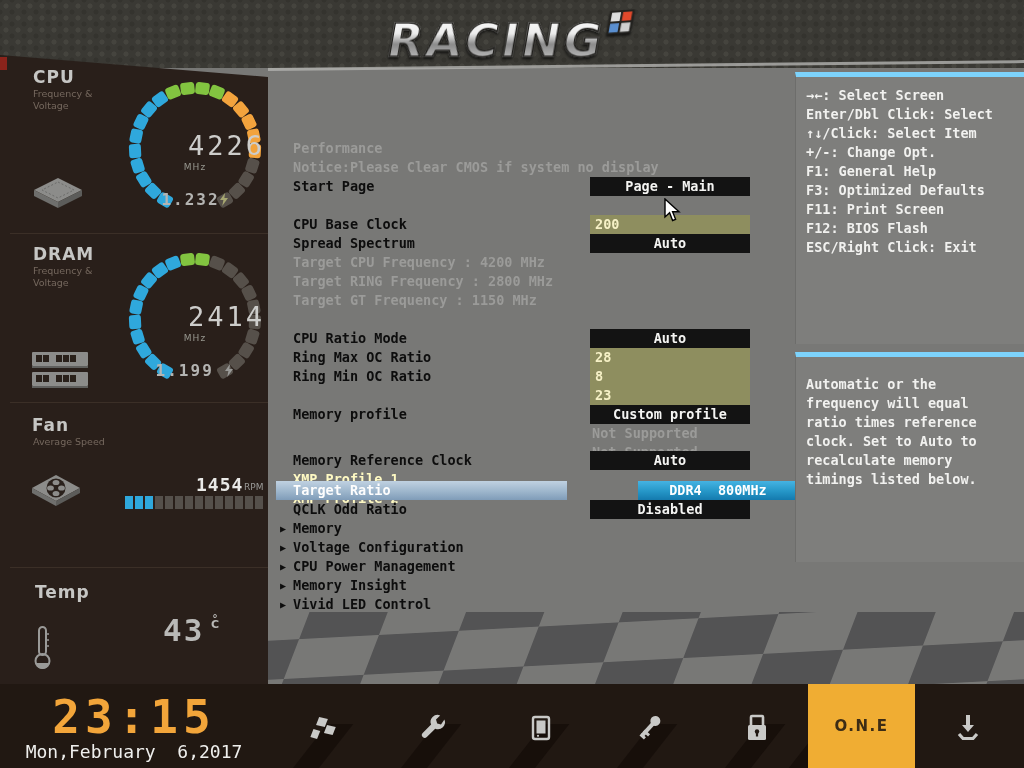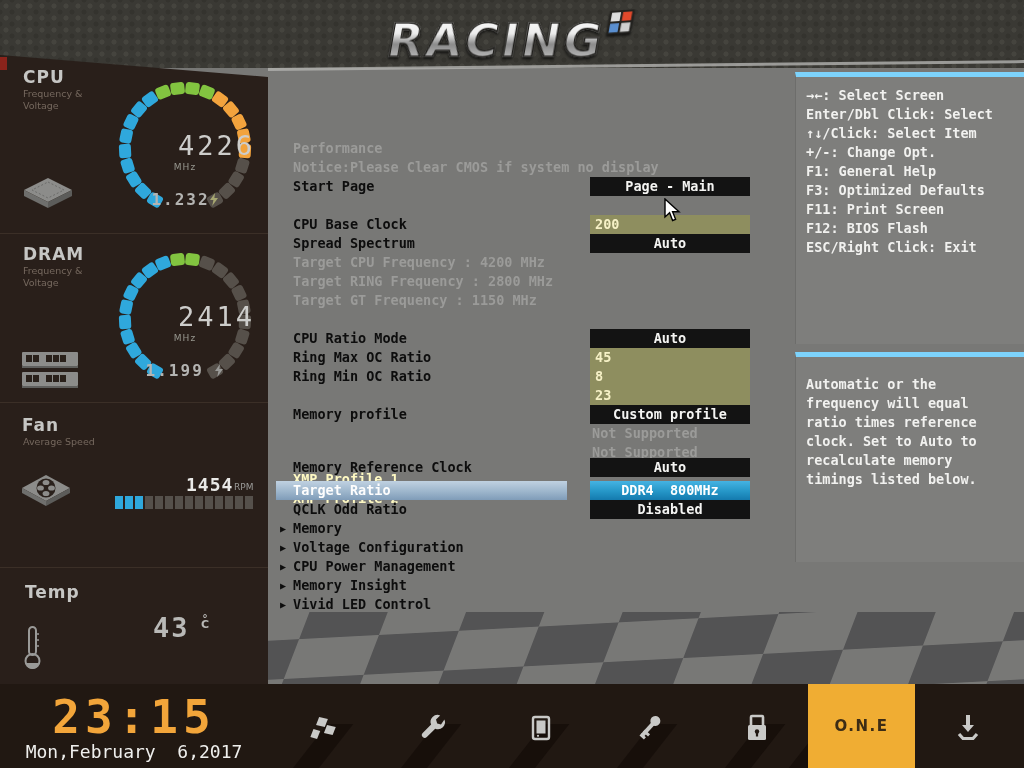--- a/index.html
+++ b/index.html
@@ -20,38 +20,38 @@
     background:linear-gradient(180deg,#ffffff 0%,#ececec 38%,#8a8a8a 58%,#d8d8d8 100%);
     -webkit-background-clip:text;background-clip:text;color:transparent;
     -webkit-text-stroke:1.6px #201f1c;filter:drop-shadow(0 2px 1px rgba(0,0,0,.65));}
   .logo-flag{display:inline-block;vertical-align:18px;margin-left:2px;
     transform:skewX(-14deg) rotate(-4deg);filter:drop-shadow(0 2px 1px rgba(0,0,0,.65));}
 
   
   .sidebar{position:absolute;left:0;top:55px;width:268px;height:629px;background:#291f1a;
     clip-path:polygon(0 0,100% 22px,100% 100%,0 100%);z-index:3;}
   .red-mark{position:absolute;left:0;top:2px;width:7px;height:13px;background:#8a231b;}
-  .side-sec{position:absolute;left:0;width:268px;border-top:1px solid #3b2f27;}
+  .side-sec{position:absolute;left:10px;width:268px;border-top:1px solid #3b2f27;}
   .sec-title{position:absolute;font-family:"DejaVu Sans",sans-serif;font-weight:bold;
     font-size:17px;letter-spacing:1px;color:#c6c6c4;}
   .sec-sub{position:absolute;font-family:"DejaVu Sans",sans-serif;font-size:9.5px;
     line-height:1.25;color:#75685e;width:78px;}
   .gauge{position:absolute;width:140px;height:140px;}
   .gauge-num{position:absolute;width:140px;text-align:right;font-size:27px;font-weight:normal;
     letter-spacing:3px;color:#cdcdcb;}
   .gauge-unit{position:absolute;width:140px;text-align:center;font-size:9px;color:#97978f;
     font-family:"DejaVu Sans",sans-serif;letter-spacing:1px;}
   .gauge-volt{position:absolute;width:140px;text-align:center;font-size:16px;font-weight:bold;
     letter-spacing:2px;color:#b4b4b2;}
   .gauge-volt svg{vertical-align:-1px;}
   .fan-rpm{position:absolute;font-size:18px;font-weight:bold;color:#e9e9e7;letter-spacing:1px;}
   .fan-rpm-unit{position:absolute;font-size:9px;color:#9a9a98;font-family:"DejaVu Sans",sans-serif;}
   .fan-bar{position:absolute;display:flex;gap:2px;}
   .fan-cell{width:8px;height:13px;}
-  .temp-val{position:absolute;font-size:27px;font-weight:bold;letter-spacing:2px;color:#b9b9b7;}
+  .temp-val{position:absolute;font-size:31px;font-weight:bold;letter-spacing:2px;color:#b9b9b7;}
   .temp-unit{position:absolute;color:#b9b9b7;font-family:"DejaVu Sans",sans-serif;
     display:flex;flex-direction:column;align-items:center;line-height:6px;font-size:11px;font-weight:bold;}
 
   
   .main{position:absolute;left:268px;top:68px;width:756px;height:616px;z-index:1;}
   .flag-wm{position:absolute;left:0;right:0;bottom:0;height:72px;overflow:hidden;opacity:.55;}
   .flag-wm::before{content:"";position:absolute;left:-60px;top:-30px;right:-60px;bottom:-30px;
     background-image:conic-gradient(#36363a 90deg,transparent 90deg 180deg,#36363a 180deg 270deg,transparent 270deg);
     background-size:160px 78px;transform:rotate(-3deg) skewX(-24deg);}
   .rows{position:absolute;left:0;top:71px;right:0;}
@@ -61,21 +61,21 @@
   .row-label{position:absolute;left:25px;top:0;line-height:19px;font-size:13.5px;font-weight:bold;
     color:#0d0d0d;white-space:pre;}
   .rt-title .row-label,.rt-note .row-label,.rt-info .row-label{color:#9b9b99;}
   .rt-item-disabled .row-label{color:#fef9c3;margin-top:46px;}
   .row.hl .row-label{color:#fdfdfd;}
   .tree-arrow{position:absolute;left:12px;top:0;line-height:19px;font-size:10px;color:#0d0d0d;}
   .row-value{position:absolute;left:322px;top:0;width:160px;height:19px;line-height:19px;
     font-size:13.5px;font-weight:bold;white-space:pre;}
   .v-black{background:#131313;color:#f4f4f2;text-align:center;}
   .v-olive{background:#8e8e5f;color:#f6f1c6;padding-left:5px;width:155px;}
-  .v-blue{background:linear-gradient(#45b3e2 0%,#2596c7 55%,#147aae 100%);color:#fff;text-align:center;}
+  .v-blue{background:linear-gradient(#45b3e2 0%,#2596c7 55%,#147aae 100%);color:#fff;text-align:center;margin-left:48px;}
   .v-plain-disabled{color:#9b9b99;padding-left:2px;}
 
   
   .help-box{position:absolute;background:#7e7e7c;border-left:1px solid #6d6d6b;
     border-top:5px solid #7dd3fc;box-sizing:border-box;}
   .help-1{left:527px;top:4px;width:229px;height:272px;padding:9px 0 0 10px;}
   .help-2{left:527px;top:284px;width:229px;height:210px;padding:18px 10px 0 10px;}
   .help-line{font-size:13.5px;font-weight:bold;line-height:19px;color:#f1f1ef;white-space:pre;}
   .help-desc{font-size:13.5px;font-weight:bold;line-height:19px;color:#f1f1ef;width:208px;}
 
@@ -157,21 +157,21 @@
 
   </div>
         <div class="row rt-item" style="top: 190px;">
 
     <span class="row-label">CPU Ratio Mode</span>
     <div class="row-value v-black">Auto</div>
   </div>
         <div class="row rt-item" style="top: 209px;">
 
     <span class="row-label">Ring Max OC Ratio</span>
-    <div class="row-value v-olive">45</div>
+    <div class="row-value v-olive">28</div>
   </div>
         <div class="row rt-item" style="top: 228px;">
 
     <span class="row-label">Ring Min OC Ratio</span>
     <div class="row-value v-olive">8</div>
   </div>
         <div class="row rt-item" style="top: 247px;">
 
     <div class="row-value v-olive">23</div>
   </div>
@@ -183,21 +183,21 @@
         <div class="row rt-item-disabled" style="top: 285px;">
 
     <span class="row-label">XMP Profile 1</span>
     <div class="row-value v-plain-disabled">Not Supported</div>
   </div>
         <div class="row rt-item-disabled" style="top: 304px;">
 
     <span class="row-label">XMP Profile 2</span>
     <div class="row-value v-plain-disabled">Not Supported</div>
   </div>
-        <div class="row rt-item" style="top: 319px;">
+        <div class="row rt-item" style="top: 312px;">
 
     <span class="row-label">Memory Reference Clock</span>
     <div class="row-value v-black">Auto</div>
   </div>
         <div class="row rt-item hl" style="top: 342px;">
 
     <span class="row-label">Target Ratio</span>
     <div class="row-value v-blue">DDR4  800MHz</div>
   </div>
         <div class="row rt-item" style="top: 361px;">

